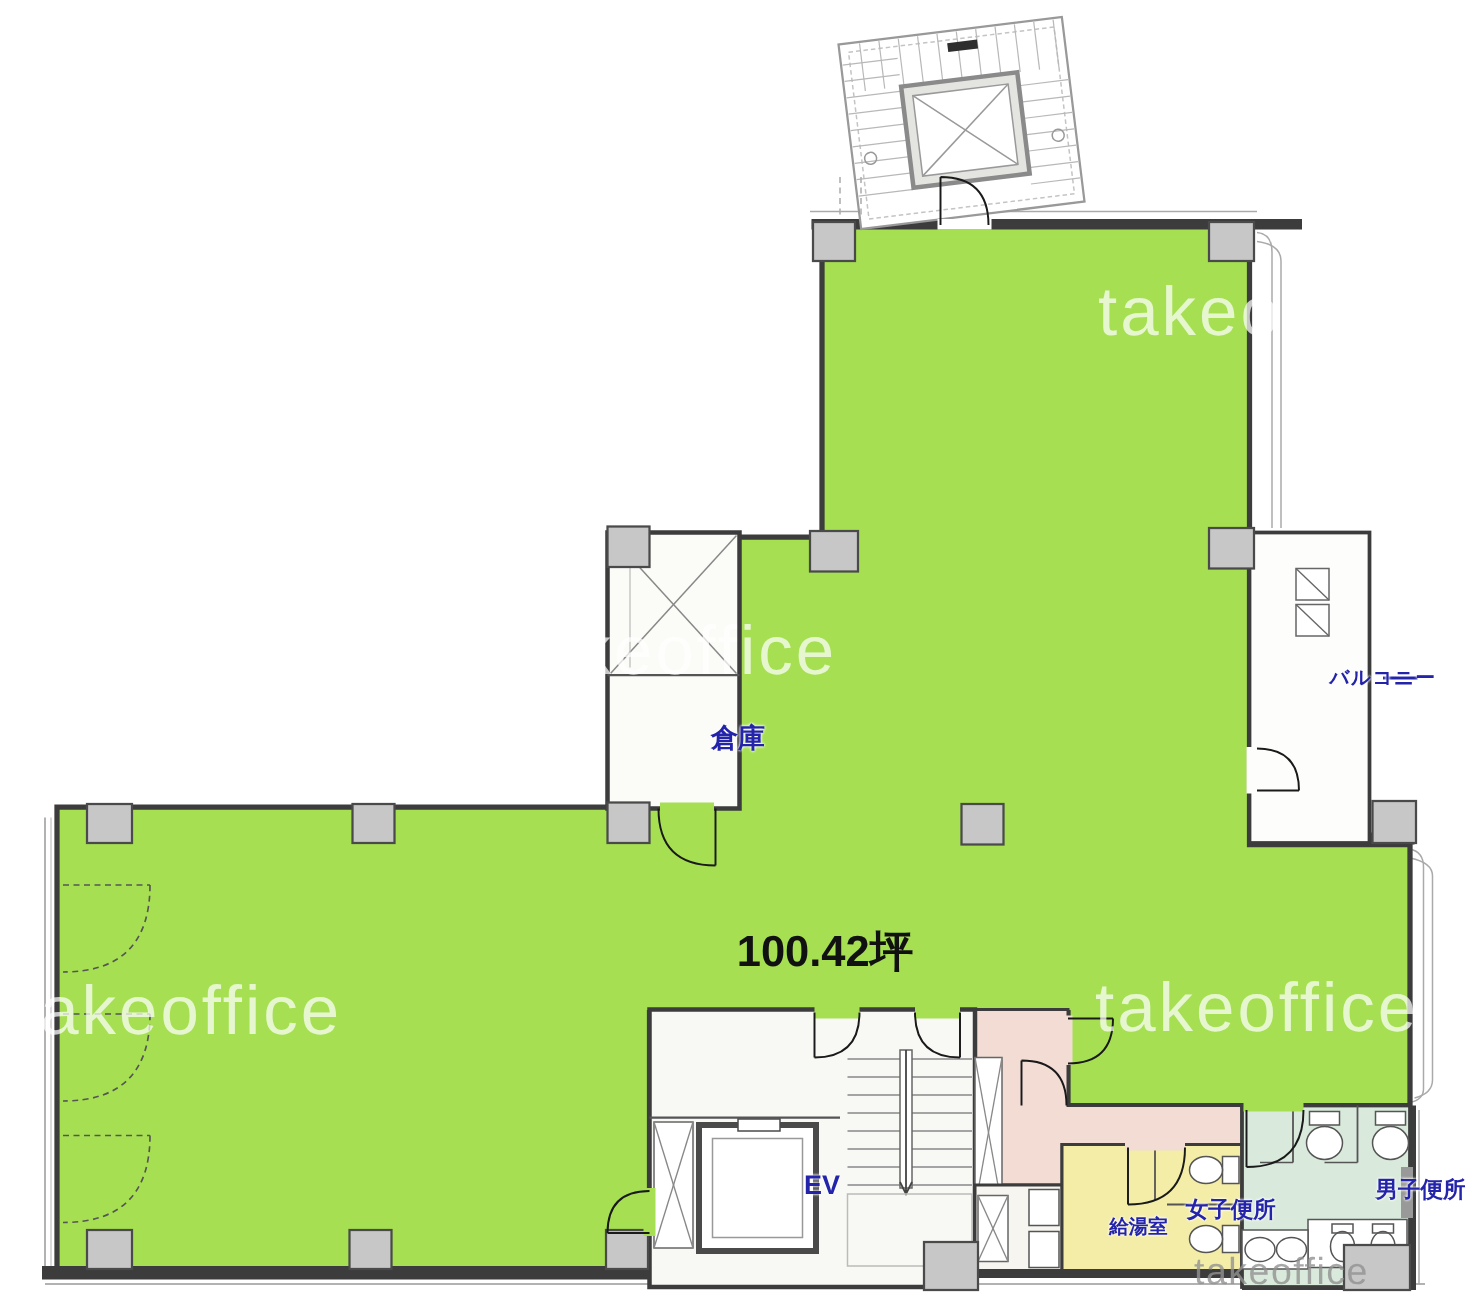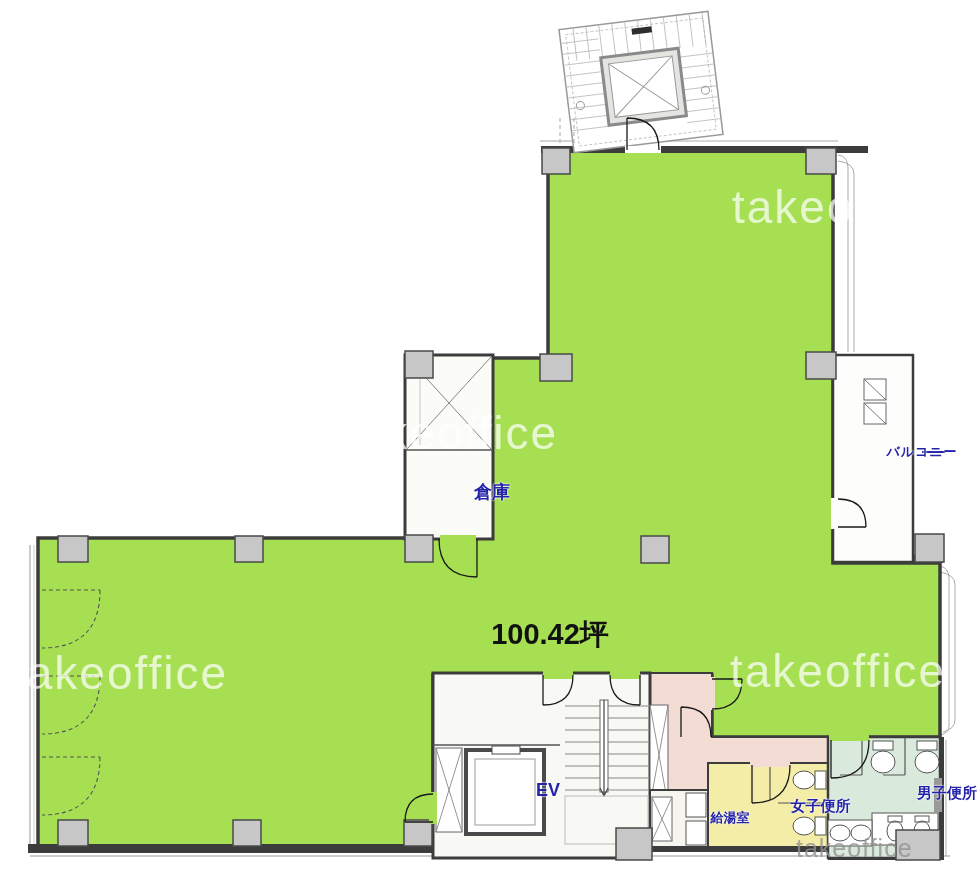--- a/index.html
+++ b/index.html
@@ -226,21 +226,21 @@
     <path d="M42 676 H100 M100 676 Q100 734 42 734"></path>
     <path d="M42 757 H100 M100 757 Q100 815 42 815"></path>
   </g>
 </svg>
 
 <div class="area-line" style="left:420px;top:568px;width:260px;font-size:29px;font-weight:bold;margin-top:47px;">100.42坪</div>
 
 <div class="label" style="left:403px;top:480px;width:92px;font-size:18px;">倉庫</div>
 <div class="label" style="left:836px;top:443px;width:86px;font-size:13px;letter-spacing:1px;">バルコニー</div>
 <div class="label" style="left:466px;top:780px;width:78px;font-size:18px;">EV</div>
-<div class="label" style="left:653px;top:809px;width:68px;font-size:13px;">給湯室</div>
+<div class="label" style="left:682px;top:809px;width:68px;font-size:13px;">給湯室</div>
 <div class="label" style="left:710px;top:797px;width:135px;font-size:15px;">女子便所</div>
 <div class="label" style="left:834px;top:784px;width:100px;font-size:15px;text-align:right;">男子便所</div>
 
 <div class="wm" style="left:12px;top:646px;">takeoffice</div>
 <div class="wm" style="left:342px;top:406px;">takeoffice</div>
 <div class="wm" style="left:732px;top:180px;">takeoffice</div>
 <div class="wm" style="left:730px;top:644px;">takeoffice</div>
 <div class="wm wm-gray" style="left:796px;top:834px;">takeoffice</div>
 
 </div>

